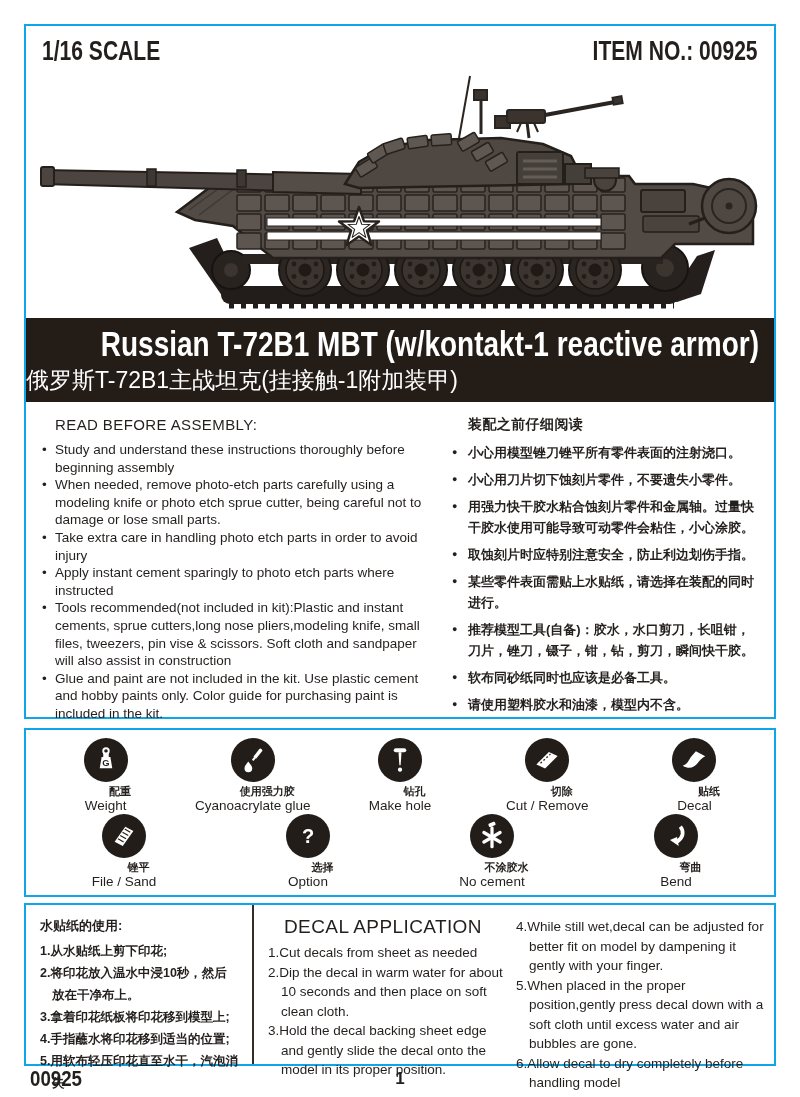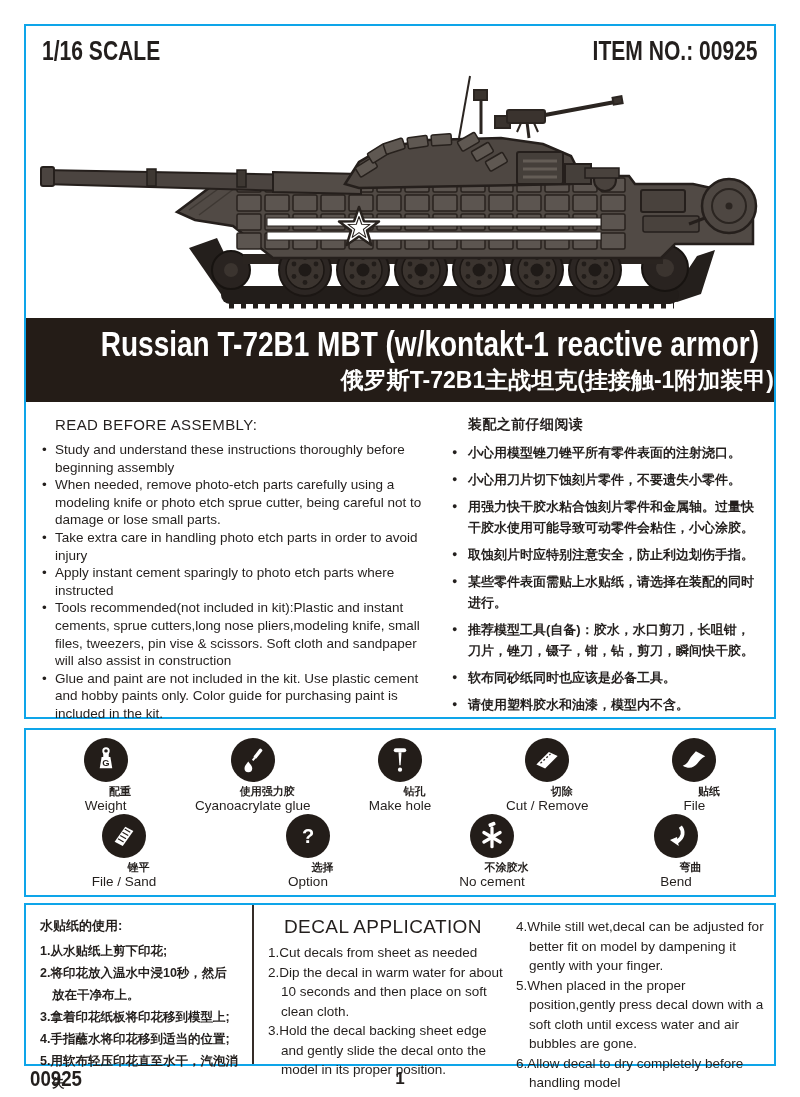--- a/index.html
+++ b/index.html
@@ -16,24 +16,24 @@
   .hdr { position:absolute; top:10px; left:16px; right:16px; display:flex;
          justify-content:space-between; font-weight:bold; font-size:27px; }
   .cond { display:inline-block; transform:scaleX(0.78); }
   .hdr-l { transform-origin:left center; }
   .hdr-r { transform-origin:right center; }
 
   .tank { position:absolute; left:3px; top:46px; width:740px; height:240px; }
 
   
   .titleband { position:absolute; left:0; right:0; top:292px; height:84px;
-               background:#241c17; color:#fff; text-align:right; overflow:hidden; }
+               background:#241c17; color:#fff; text-align:left; overflow:hidden; }
   .t-en { margin-top:5px; font-size:35px; font-weight:bold; line-height:42px;
           transform:scaleX(0.8); transform-origin:center; white-space:nowrap; }
-  .t-zh { font-size:23px; font-weight:bold; line-height:30px; }
+  .t-zh { font-size:23px; font-weight:normal; line-height:30px; }
 
   
   .cols { position:absolute; top:384px; left:16px; right:12px; bottom:4px;
           display:flex; gap:24px; }
   .col-en { width:386px; flex:none; }
   .col-zh { flex:1; }
   .rb-head { font-size:15px; margin:6px 0 8px 13px; letter-spacing:.4px; }
   .rb-head.zh { font-weight:bold; font-size:14px; margin-left:16px; }
   ul { list-style:none; margin:0; padding:0; }
   .blist-en li { position:relative; padding-left:13px; font-size:13.5px; line-height:17.6px; }
@@ -315,21 +315,21 @@
         <span class="sym-en">Cut / Remove</span>
       </div>
 
       <div class="symcell">
         <span class="symcircle">
           <svg viewBox="0 0 24 24">
             <path d="M3,16.5 C6.5,15.5 7.5,12.5 9.5,9.5 L13.5,5 L21,9 C18,10.5 16.5,12.5 14.5,15 C12,18 8,19.5 3,16.5 Z" fill="#fff"></path>
           </svg>
         </span>
         <span class="sym-zh">贴纸</span>
-        <span class="sym-en">File</span>
+        <span class="sym-en">Decal</span>
       </div>
     </div>
 
     <div class="symrow">
 
       <div class="symcell">
         <span class="symcircle">
           <svg viewBox="0 0 24 24">
             <path d="M4.5,16.5 L13,4.5 L19.5,8 L11,20 Z" fill="#fff"></path>
             <path d="M7.2,14.2 l4.5,2.6 M9,11.6 l4.6,2.6 M10.8,9 l4.6,2.6 M12.6,6.4 l4.4,2.6" stroke="#231d19" stroke-width="0.9"></path>

